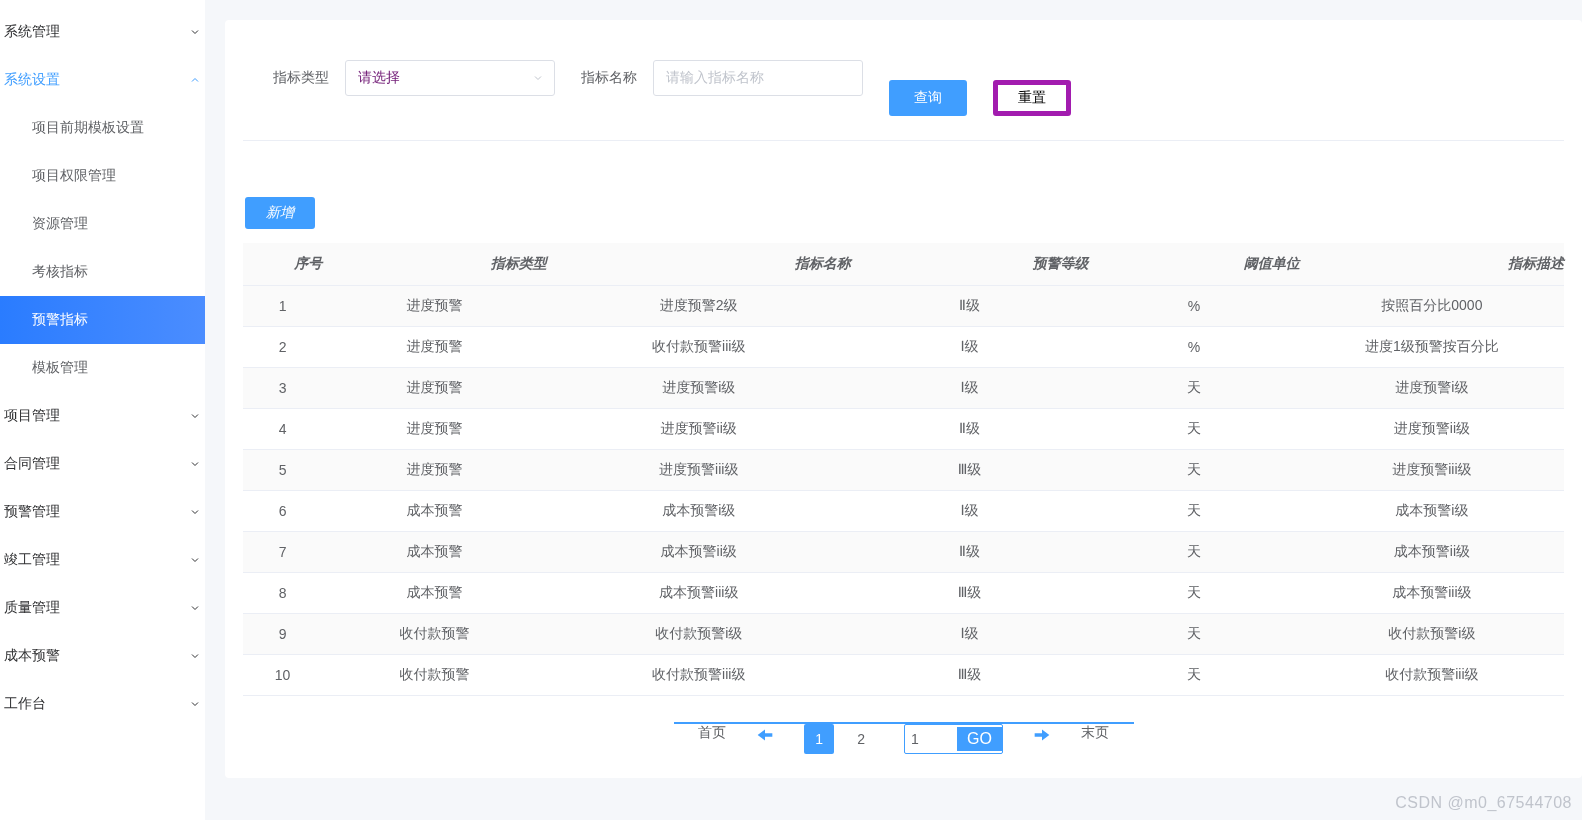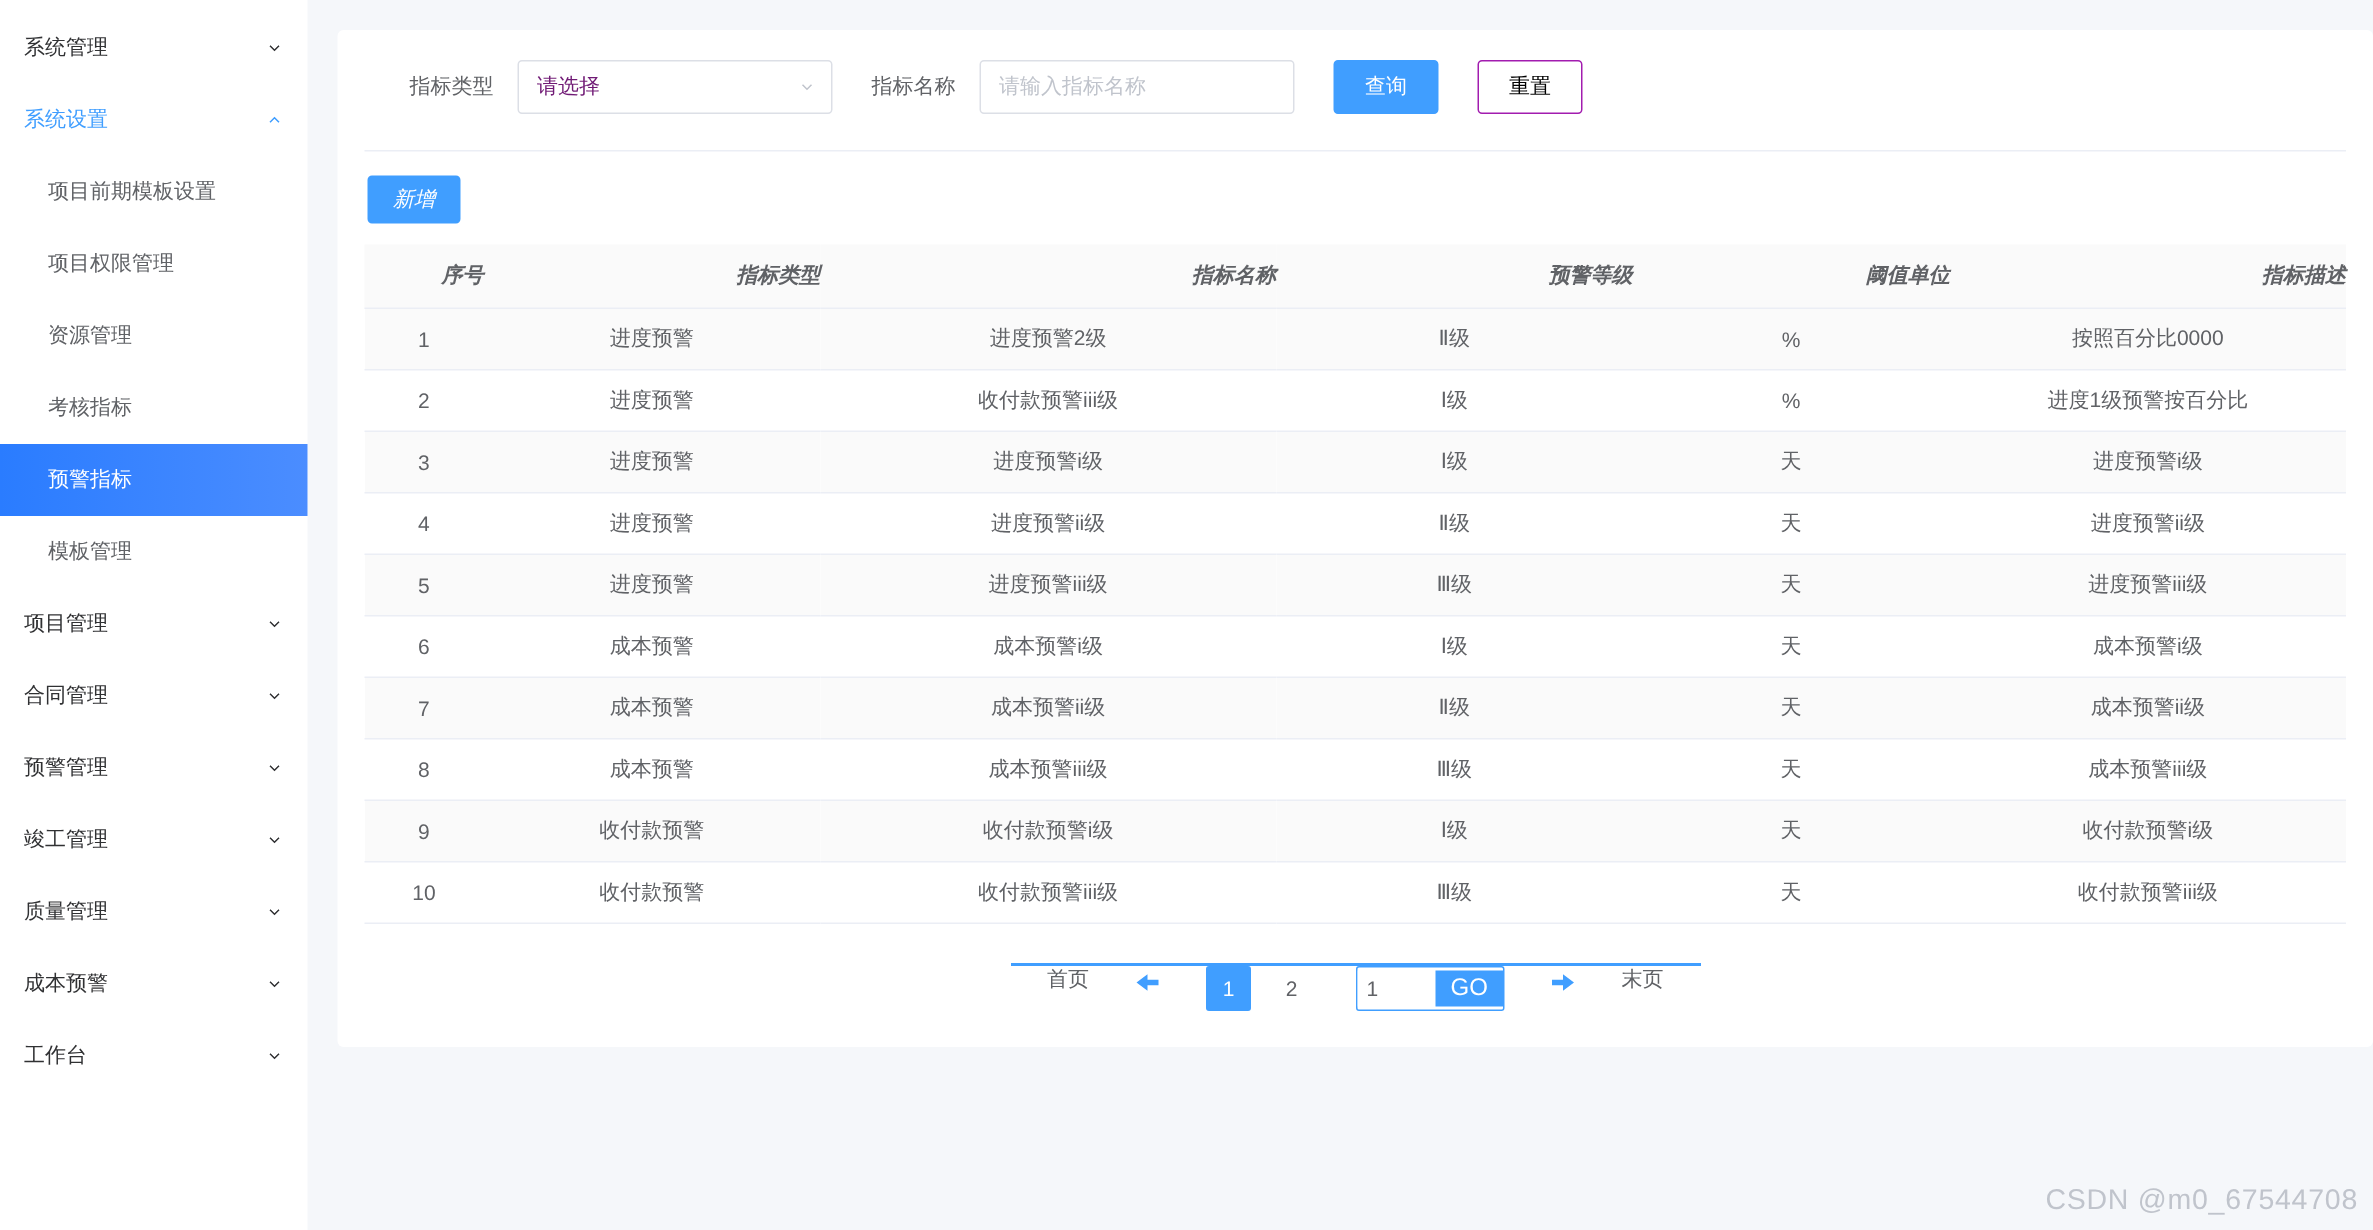--- a/index.html
+++ b/index.html
@@ -19,21 +19,21 @@
       background: #fff;
       display: flex;
       flex-direction: column;
       padding-top: 8px;
     }
     .menu-item {
       height: 48px;
       display: flex;
       align-items: center;
       justify-content: space-between;
-      padding: 0 16px;
+      padding: 0 4px;
       cursor: pointer;
       color: #303133;
     }
     .menu-item.sub {
       padding-left: 32px;
       color: #606266;
       font-size: 14px;
     }
     .menu-item.open { color: #409eff; }
     .menu-item.active {
@@ -85,27 +85,28 @@
     .select .arrow {
       position: absolute; right: 10px; top: 50%; transform: translateY(-50%);
       display: flex;
     }
     .select .arrow svg { width: 12px; height: 12px; color: #c0c4cc; }
     .textinput { color: #c0c4cc; }
     .btn {
       height: 36px;
       padding: 0 20px;
       border-radius: 3px;
-      border: 1px solid #a21caf;
+      border: 5px solid #a21caf;
       background: #fff;
       font-size: 14px;
       cursor: pointer;
       display: inline-flex;
       align-items: center;
       justify-content: center;
+      margin-top: 40px;
     }
     .btn.primary {
       background: #409eff;
       border-color: #409eff;
       color: #fff;
     }
     .btn.primary.small {
       height: 32px;
       padding: 0 16px;
       font-style: italic;
@@ -204,21 +205,21 @@
       height: 24px;
       font-size: 16px;
       display: inline-flex;
       align-items: center;
       cursor: pointer;
     }
     .watermark {
       position: fixed;
       right: 10px;
       bottom: 8px;
-      font-size: 19px;
+      font-size: 16px;
       color: #c0c4cc;
       letter-spacing: 0.5px;
       margin-top: 22px;
     }
   </style>
 </head>
 <body>
 
 <aside class="sidebar" id="sidebar">
     <div class="menu-item">

